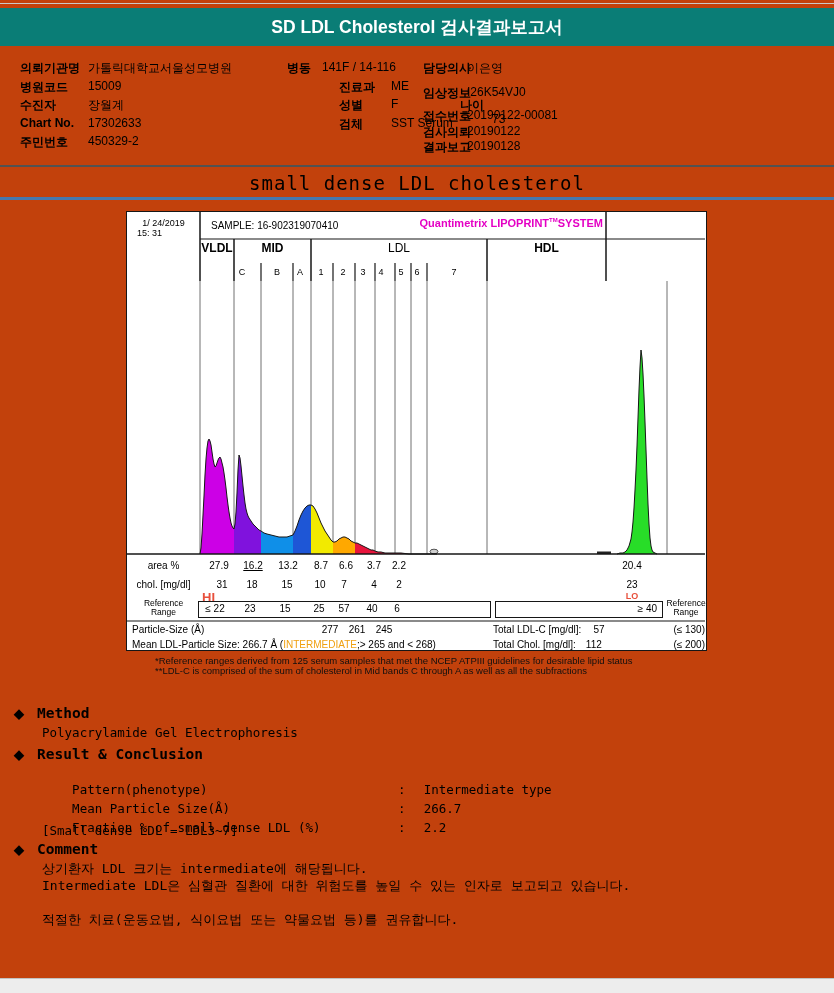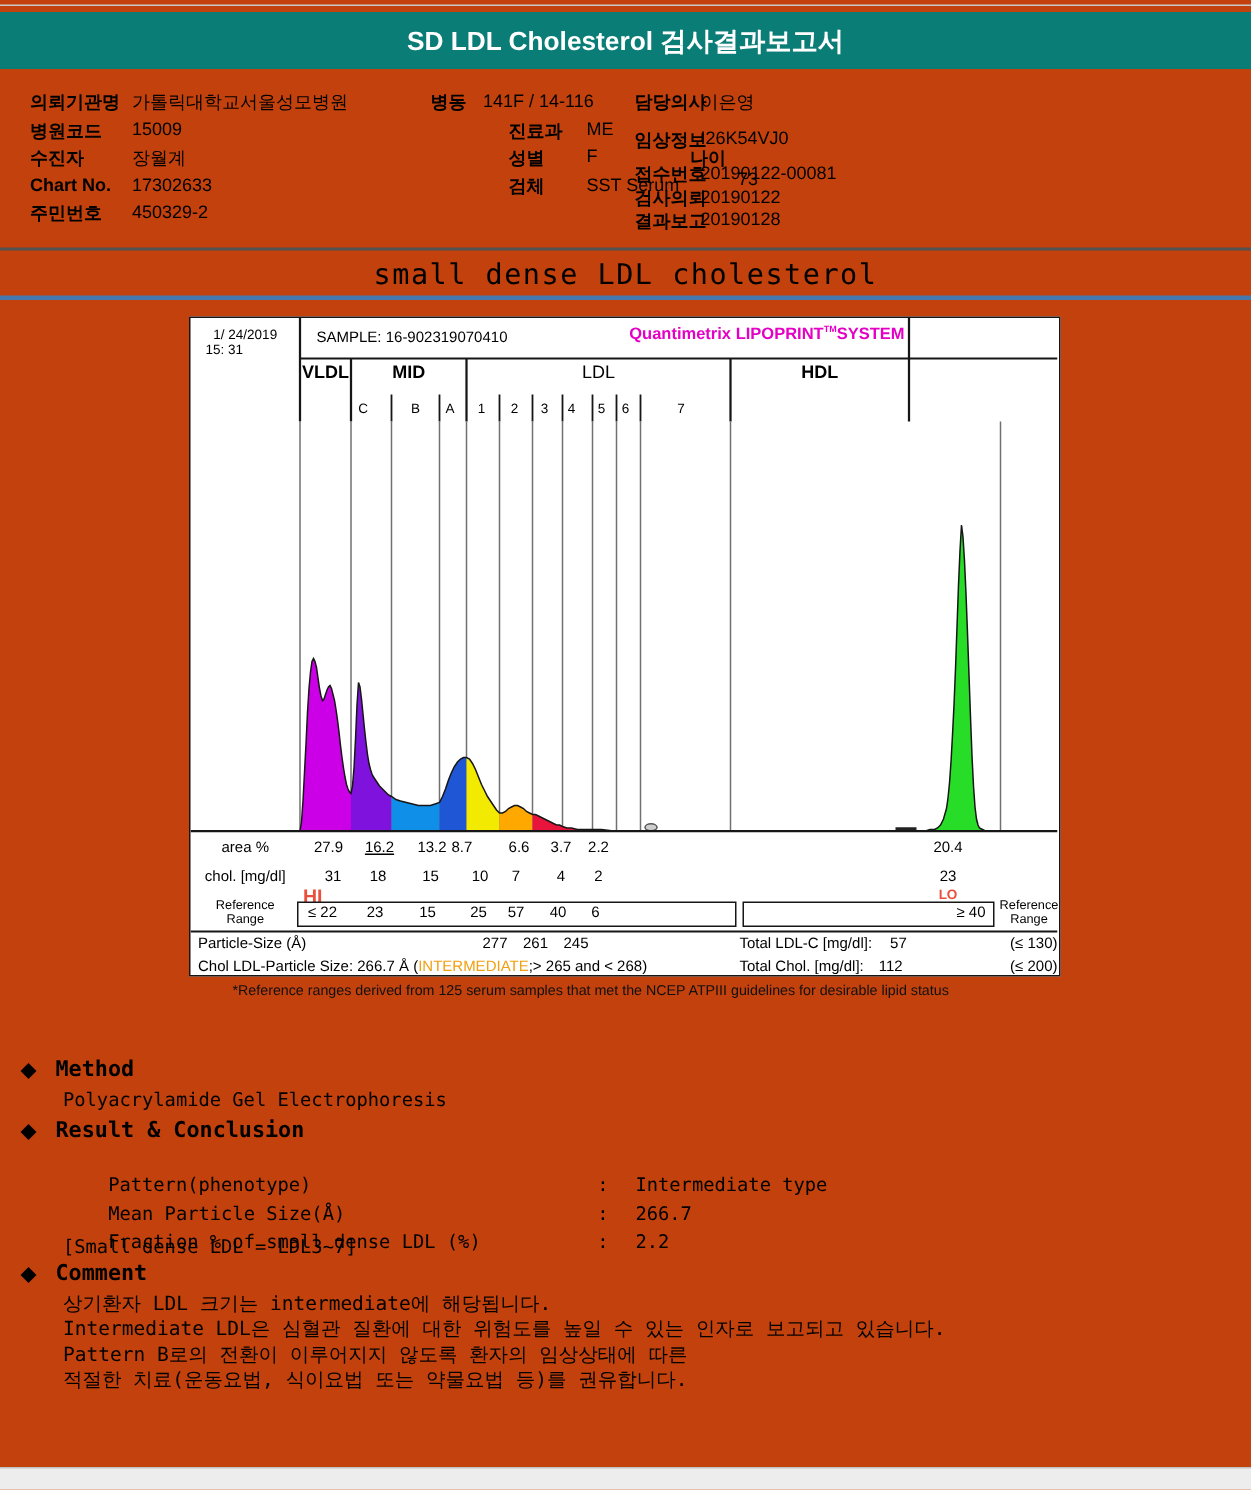--- a/index.html
+++ b/index.html
@@ -147,21 +147,21 @@
       <div class="cl" style="top: 348px; left: 72px; width: 40px; text-align: center; font-size: 10px;">27.9</div>
       <div class="cl" style="top: 367px; left: 75px; width: 40px; text-align: center; font-size: 10px;">31</div>
       <div class="cl" style="top: 379px; left: 75px; width: 40px; text-align: left; font-size: 13px; font-weight: bold; color: rgb(232, 80, 60);">HI</div>
       <div class="cl" style="top: 391px; left: 68px; width: 40px; text-align: center; font-size: 10px;">≤ 22</div>
       <div class="cl" style="top: 348px; left: 106px; width: 40px; text-align: center; font-size: 10px; text-decoration: underline;">16.2</div>
       <div class="cl" style="top: 367px; left: 105px; width: 40px; text-align: center; font-size: 10px;">18</div>
       <div class="cl" style="top: 391px; left: 103px; width: 40px; text-align: center; font-size: 10px;">23</div>
       <div class="cl" style="top: 348px; left: 141px; width: 40px; text-align: center; font-size: 10px;">13.2</div>
       <div class="cl" style="top: 367px; left: 140px; width: 40px; text-align: center; font-size: 10px;">15</div>
       <div class="cl" style="top: 391px; left: 138px; width: 40px; text-align: center; font-size: 10px;">15</div>
-      <div class="cl" style="top: 348px; left: 174px; width: 40px; font-size: 10px;">8.7</div>
+      <div class="cl" style="top: 348px; left: 174px; width: 40px; text-align: center; font-size: 10px;">8.7</div>
       <div class="cl" style="top: 367px; left: 173px; width: 40px; text-align: center; font-size: 10px;">10</div>
       <div class="cl" style="top: 391px; left: 172px; width: 40px; text-align: center; font-size: 10px;">25</div>
       <div class="cl" style="top: 348px; left: 199px; width: 40px; text-align: center; font-size: 10px;">6.6</div>
       <div class="cl" style="top: 367px; left: 197px; width: 40px; text-align: center; font-size: 10px;">7</div>
       <div class="cl" style="top: 391px; left: 197px; width: 40px; text-align: center; font-size: 10px;">57</div>
       <div class="cl" style="top: 348px; left: 227px; width: 40px; text-align: center; font-size: 10px;">3.7</div>
       <div class="cl" style="top: 367px; left: 227px; width: 40px; text-align: center; font-size: 10px;">4</div>
       <div class="cl" style="top: 391px; left: 225px; width: 40px; text-align: center; font-size: 10px;">40</div>
       <div class="cl" style="top: 348px; left: 252px; width: 40px; text-align: center; font-size: 10px;">2.2</div>
       <div class="cl" style="top: 367px; left: 252px; width: 40px; text-align: center; font-size: 10px;">2</div>
@@ -175,25 +175,26 @@
       <div class="cbox" style="left: 368px; top: 389px; width: 168px; height: 17px;"></div>
       <div class="cl" style="top: 391px; left: 486px; width: 44px; text-align: right; font-size: 10px;">≥ 40</div>
       <div class="cl" style="top: 387px; left: 537px; width: 44px; text-align: center; font-size: 8.5px;">Reference</div>
       <div class="cl" style="top: 396px; left: 537px; width: 44px; text-align: center; font-size: 8.5px;">Range</div>
       <div class="cl" style="top: 412px; left: 5px; font-size: 10px;">Particle-Size (Å)</div>
       <div class="cl" style="top: 412px; left: 188px; width: 30px; text-align: center; font-size: 10px;">277</div>
       <div class="cl" style="top: 412px; left: 215px; width: 30px; text-align: center; font-size: 10px;">261</div>
       <div class="cl" style="top: 412px; left: 242px; width: 30px; text-align: center; font-size: 10px;">245</div>
       <div class="cl" style="top: 412px; left: 366px; font-size: 10px;"><span>Total LDL-C [mg/dl]:</span><span style="margin-left: 12px;">57</span></div>
       <div class="cl" style="top: 412px; left: 518px; width: 60px; text-align: right; font-size: 10px;">(≤ 130)</div>
-      <div class="cl" style="top: 427px; left: 5px; font-size: 10px;"><span>Chol LDL-Particle Size:   </span><span>266.7 Å</span><span> (</span><span style="color: rgb(240, 160, 16);">INTERMEDIATE</span><span>;&gt; 265 and &lt; 268)</span></div>
+      <div class="cl" style="top: 427px; left: 5px; font-size: 10px;"><span>Mean LDL-Particle Size:   </span><span>266.7 Å</span><span> (</span><span style="color: rgb(240, 160, 16);">INTERMEDIATE</span><span>;&gt; 265 and &lt; 268)</span></div>
       <div class="cl" style="top: 427px; left: 366px; font-size: 10px;"><span>Total Chol. [mg/dl]:</span><span style="margin-left: 10px;">112</span></div>
       <div class="cl" style="top: 427px; left: 518px; width: 60px; text-align: right; font-size: 10px;">(≤ 200)</div>
     </div>
   <div class="fn fn1">*Reference ranges derived from 125 serum samples that met the NCEP ATPIII guidelines for desirable lipid status</div>
+  <div class="fn fn2">**LDL-C is comprised of the sum of cholesterol in Mid bands C through A as well as all the subfractions</div>
 
   <div class="sec-h" style="top:705px">
     <span class="diamond">◆</span><span>Method</span>
   </div>
   <div class="sec-line" style="top:725px">Polyacrylamide Gel Electrophoresis</div>
 
   <div class="sec-h" style="top:746px">
     <span class="diamond">◆</span><span>Result &amp; Conclusion</span>
   </div>
   <div class="sec-line" style="top:767px">
@@ -205,17 +206,16 @@
   <div class="sec-line" style="top:805px">
     <span class="res-label">Fraction % of small dense LDL (%)</span>:<span class="res-val">2.2</span>
   </div>
   <div class="sec-line" style="top:823px">[Small dense LDL = LDL3~7]</div>
 
   <div class="sec-h" style="top:841px">
     <span class="diamond">◆</span><span>Comment</span>
   </div>
   <div class="sec-line kr" style="top:877px">Intermediate LDL은 심혈관 질환에 대한 위험도를 높일 수 있는 인자로 보고되고 있습니다.</div>
   <div class="sec-line kr" style="top:860px">상기환자 LDL 크기는 intermediate에 해당됩니다.</div>
-  <div class="sec-line kr" style="top:894px">Pattern B로의 전환이 이루어지지 않도록 환자의 임상상태에 따른</div>
   <div class="sec-line kr" style="top:911px">적절한 치료(운동요법, 식이요법 또는 약물요법 등)를 권유합니다.</div>
 
   <div class="footerband"></div>
 </div>
 
 </body></html>

